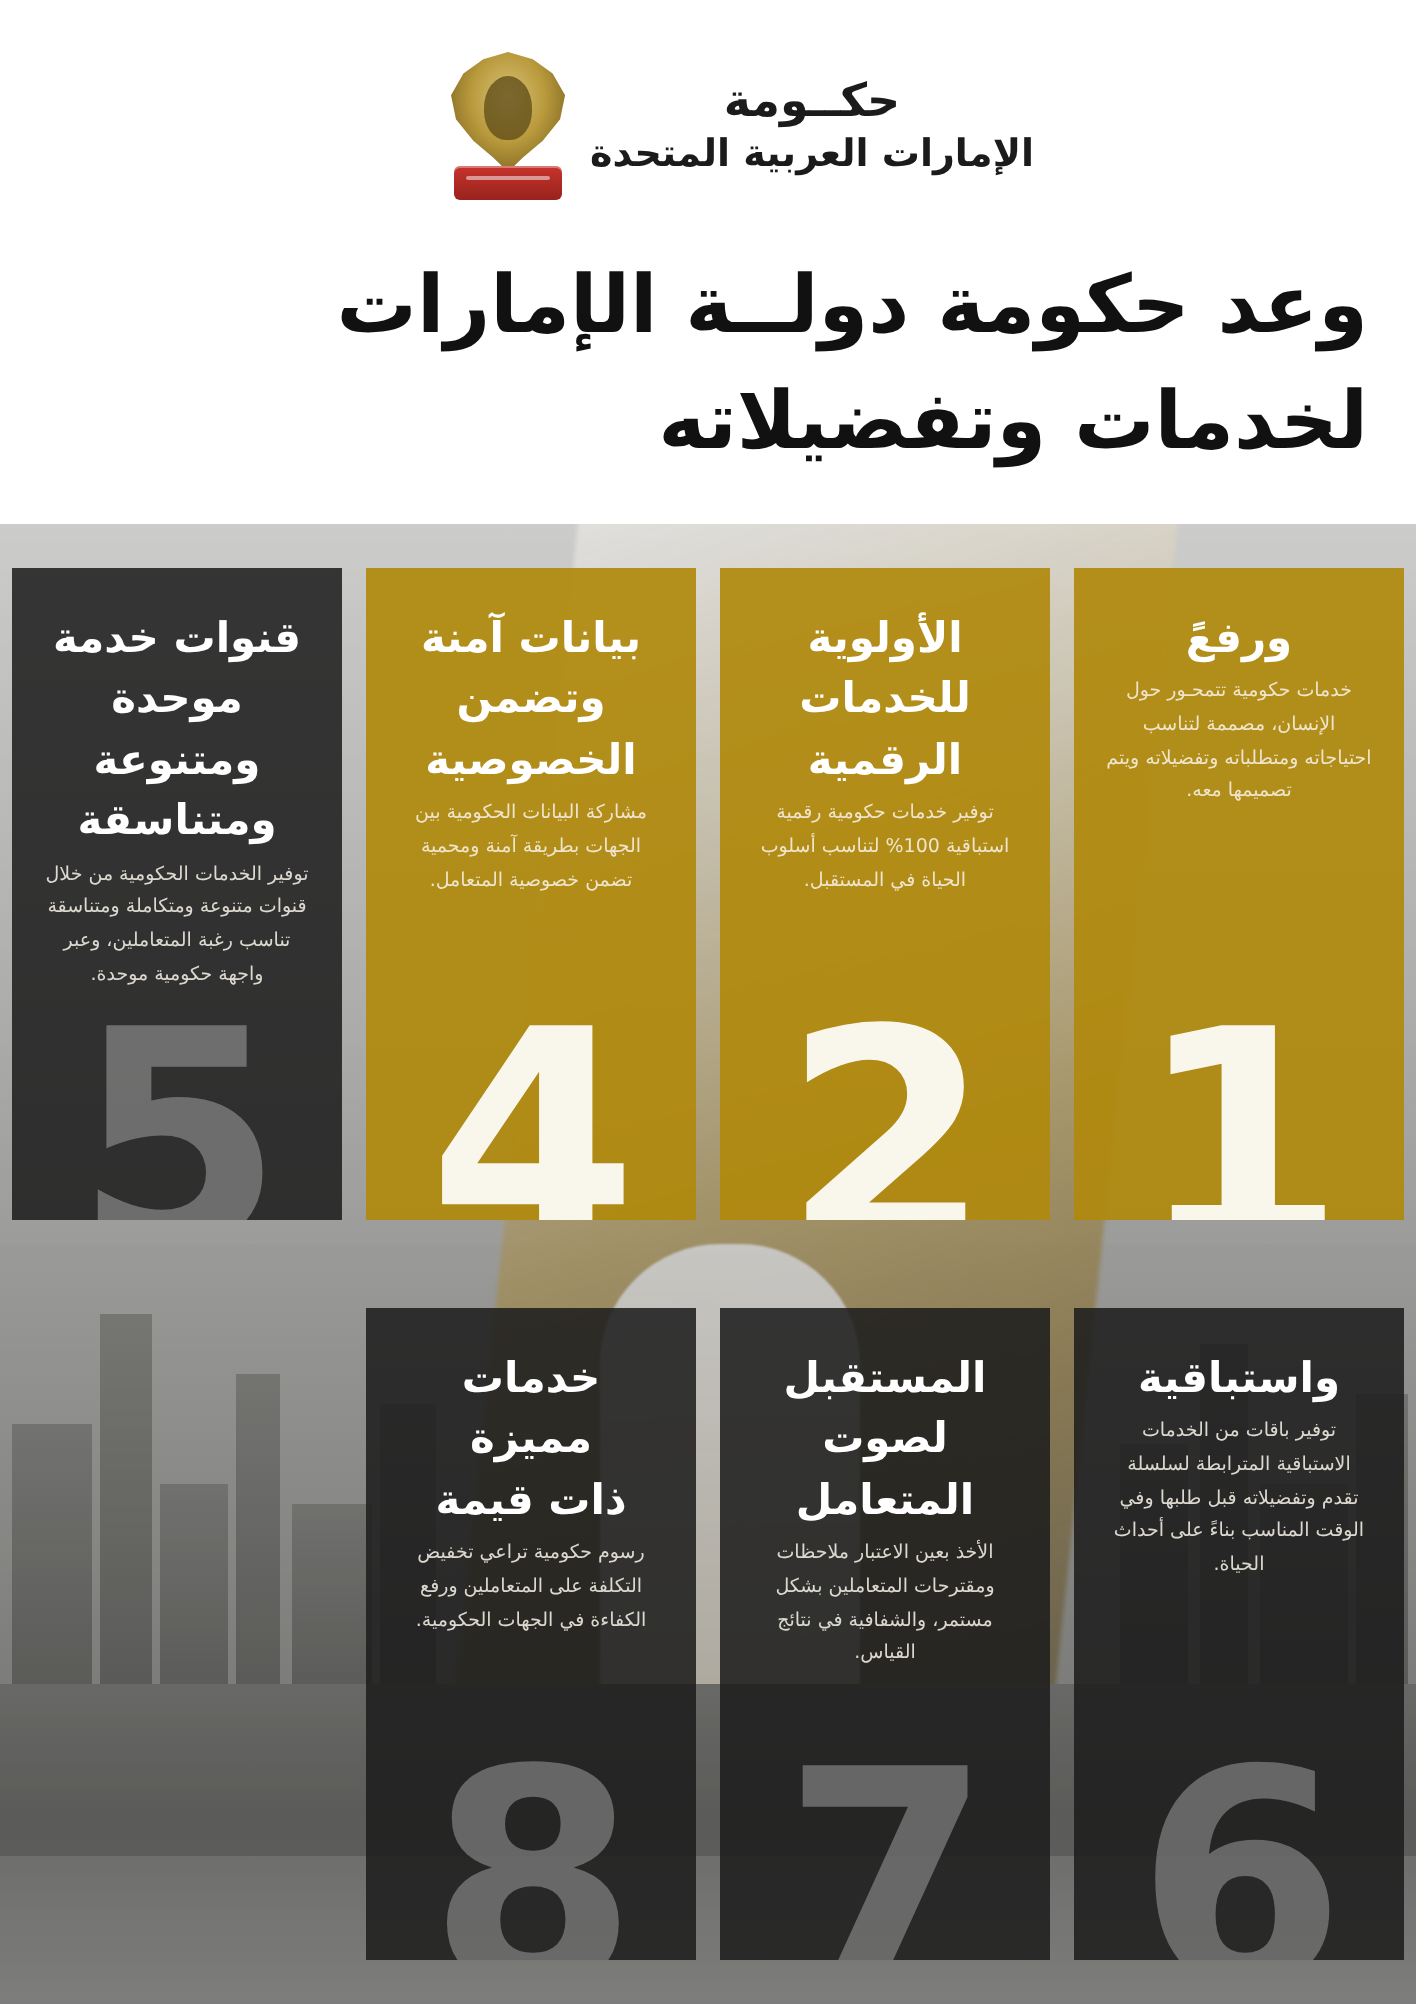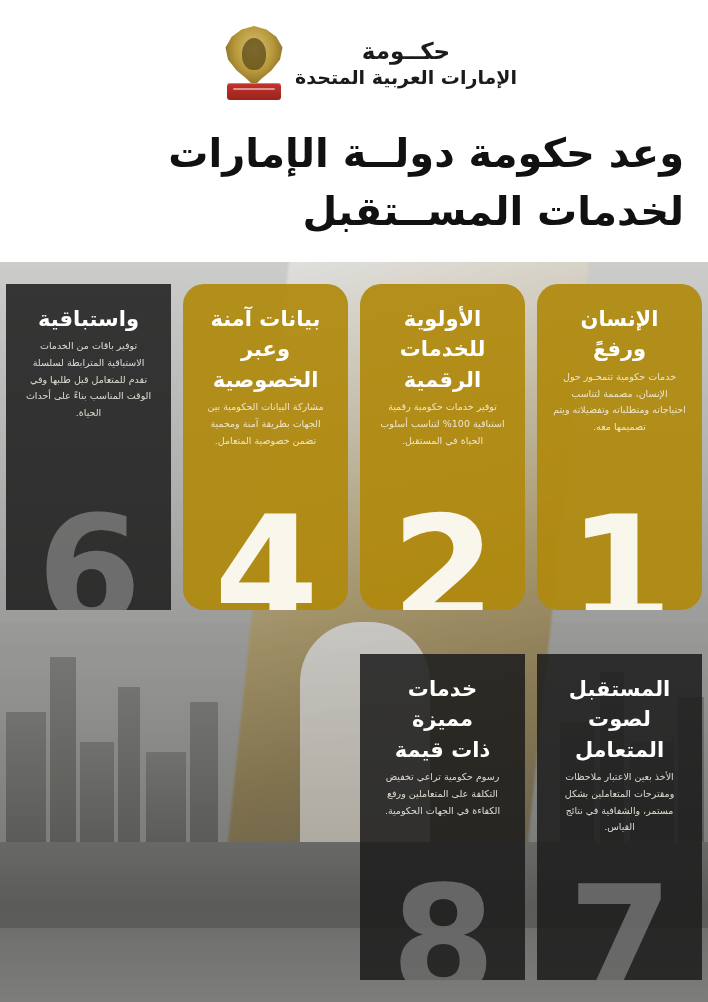--- a/index.html
+++ b/index.html
@@ -121,21 +121,21 @@
     grid-template-rows:1fr 1fr;
     z-index:3;
   }
   .card{
     position:relative;
     margin:22px 6px;
     padding:20px 16px 0 16px;
     overflow:hidden;
     text-align:center;
   }
-  .card.gold{background:rgba(176,137,12,.92);border-radius:21px;}
+  .card.gold{background:rgba(176,137,12,.92);}
   .card.dark{background:rgba(28,28,28,.86);}
   .card .heading{
     color:#ffffff;font-weight:bold;font-size:21px;line-height:1.45;
     position:relative;z-index:2;
   }
   .card .body{
     margin-top:4px;color:#f2ead6;font-size:9.5px;line-height:1.75;
     position:relative;z-index:2;opacity:.95;
   }
   .card.dark .body{color:#e6e2d8;}
@@ -164,21 +164,21 @@
         <div class="line2">الإمارات العربية المتحدة</div>
       </div>
       <div class="emblem">
         <div class="falcon"></div>
         <div class="scroll"></div>
       </div>
     </div>
 
     <div class="title">
       <span class="l1">وعد حكومة دولــة الإمارات</span>
-      <span class="l2">لخدمات المســتقبل</span>
+      <span class="l2">لخدمات وتفضيلاته</span>
     </div>
   </div>
 
   <div class="photo">
     <div class="sky"></div>
     <div class="city">
       <span style="left:6px;width:40px;height:150px;"></span>
       <span style="left:50px;width:26px;height:205px;"></span>
       <span style="left:80px;width:34px;height:120px;"></span>
       <span style="left:118px;width:22px;height:175px;"></span>
@@ -193,54 +193,63 @@
     <div class="figure"></div>
     <div class="ground"></div>
     <div class="road"></div>
     <div class="overlay"></div>
   </div>
 
   <div class="grid">
 
     <div class="card gold">
       <div class="heading">
-        <div>الإنسان</div>
         <div>ورفعً</div>
       </div>
       <div class="body">خدمات حكومية تتمحـور حول الإنسان، مصممة لتناسب احتياجاته ومتطلباته وتفضيلاته ويتم تصميمها معه.</div>
       <div class="num">1</div>
     </div>
 
     <div class="card gold">
       <div class="heading">
         <div>الأولوية</div>
         <div>للخدمات</div>
         <div>الرقمية</div>
       </div>
       <div class="body">توفير خدمات حكومية رقمية استباقية 100% لتناسب أسلوب الحياة في المستقبل.</div>
       <div class="num">2</div>
     </div>
 
 
     <div class="card gold">
       <div class="heading">
         <div>بيانات آمنة</div>
-        <div>وعبر</div>
+        <div>وتضمن</div>
         <div>الخصوصية</div>
       </div>
       <div class="body">مشاركة البيانات الحكومية بين الجهات بطريقة آمنة ومحمية تضمن خصوصية المتعامل.</div>
       <div class="num">4</div>
     </div>
 
+    <div class="card dark">
+      <div class="heading">
+        <div>قنوات خدمة</div>
+        <div>موحدة</div>
+        <div>ومتنوعة</div>
+        <div>ومتناسقة</div>
+      </div>
+      <div class="body">توفير الخدمات الحكومية من خلال قنوات متنوعة ومتكاملة ومتناسقة تناسب رغبة المتعاملين، وعبر واجهة حكومية موحدة.</div>
+      <div class="num">5</div>
+    </div>
 
     <div class="card dark">
       <div class="heading">
         <div>واستباقية</div>
       </div>
-      <div class="body">توفير باقات من الخدمات الاستباقية المترابطة لسلسلة تقدم للمتعامل قبل طلبها وفي الوقت المناسب بناءً على أحداث الحياة.</div>
+      <div class="body">توفير باقات من الخدمات الاستباقية المترابطة لسلسلة تقدم وتفضيلاته قبل طلبها وفي الوقت المناسب بناءً على أحداث الحياة.</div>
       <div class="num">6</div>
     </div>
 
     <div class="card dark">
       <div class="heading">
         <div>المستقبل</div>
         <div>لصوت</div>
         <div>المتعامل</div>
       </div>
       <div class="body">الأخذ بعين الاعتبار ملاحظات ومقترحات المتعاملين بشكل مستمر، والشفافية في نتائج القياس.</div>

